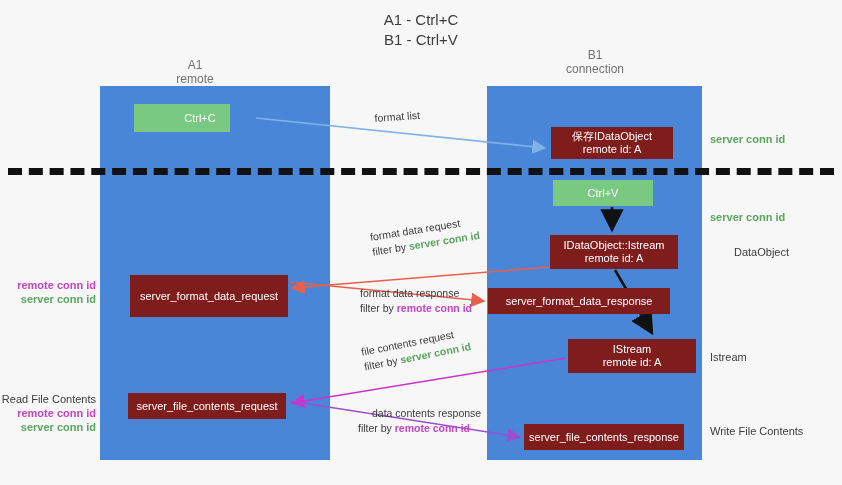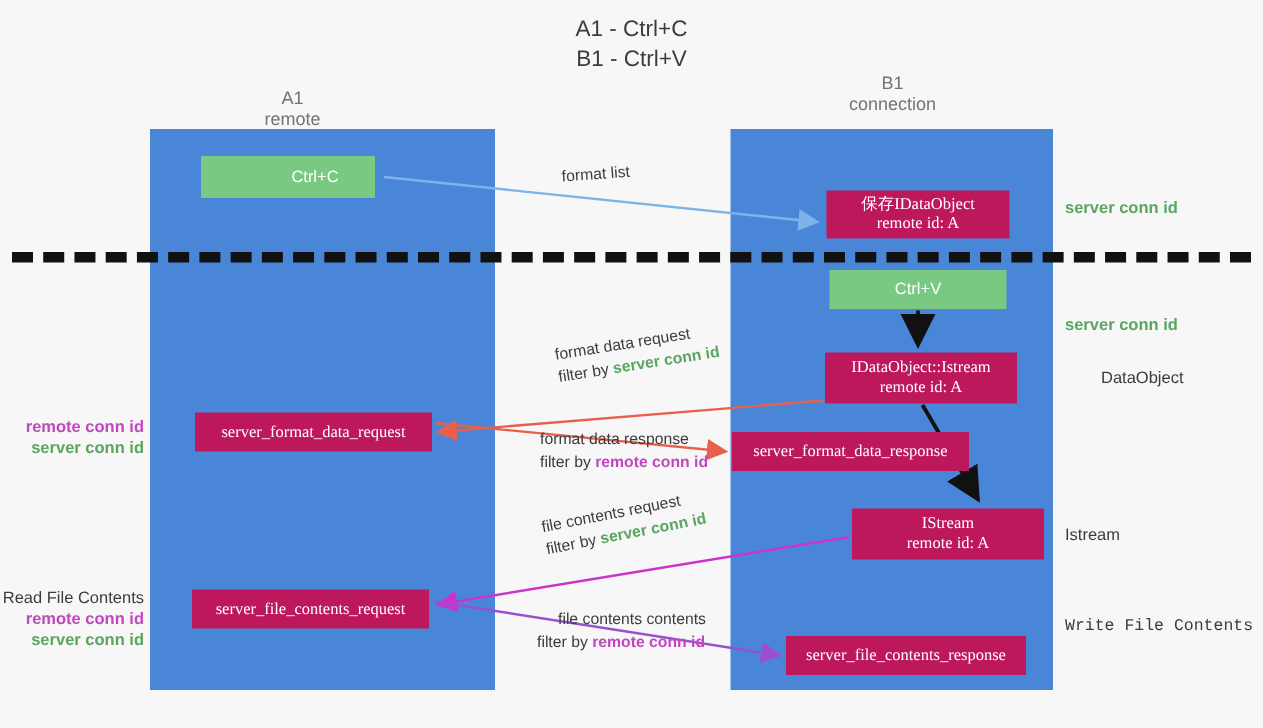--- a/index.html
+++ b/index.html
@@ -33,43 +33,43 @@
   #lane-b1{left:487px;top:86px;width:215px;height:374px;}
 
   
   .box{
     box-sizing:border-box;
     display:flex;align-items:center;justify-content:center;
     text-align:center;color:#fff;font-size:11px;line-height:13px;
     white-space:pre-line;
   }
   .green{background:#79c983;}
-  .orange{background:#be185d;font-family:Liberation Serif, serif;}
-
-  #box-ctrlc{left:134px;top:104px;width:116px;height:28px;padding-left:36px;}
+  .orange{background:#7f1d1d;}
+
+  #box-ctrlc{left:134px;top:104px;width:96px;height:28px;padding-left:36px;}
   #box-save{left:551px;top:127px;width:122px;height:32px;}
-  #box-ctrlv{left:553px;top:180px;width:118px;height:26px;}
+  #box-ctrlv{left:553px;top:180px;width:100px;height:26px;}
   #box-getdata{left:550px;top:235px;width:128px;height:34px;}
-  #box-fmt-req{left:130px;top:275px;width:158px;height:26px;}
-  #box-fmt-res{left:488px;top:288px;width:158px;height:26px;}
+  #box-fmt-req{left:130px;top:275px;width:158px;height:42px;}
+  #box-fmt-res{left:488px;top:288px;width:182px;height:26px;}
   #box-istream{left:568px;top:339px;width:128px;height:34px;}
   #box-file-req{left:128px;top:393px;width:158px;height:26px;}
   #box-file-res{left:524px;top:424px;width:160px;height:26px;text-align:right;}
 
   
   .side-lbl{font-size:11px;line-height:14px;}
   .green-txt{color:#5aa55f;font-weight:bold;}
   .purple-txt{color:#c147c1;font-weight:bold;}
   .plain-txt{color:#3c3c3c;}
 
   #lbl-sc1{left:710px;top:132px;}
   #lbl-sc2{left:710px;top:210px;}
   #lbl-dataobject{left:710px;top:245px;margin-left:24px;}
   #lbl-istream{left:710px;top:350px;}
-  #lbl-writefile{left:710px;top:411px;font-family:Liberation Mono, monospace;}
+  #lbl-writefile{left:710px;top:424px;}
 
   
   .left-lbl{font-size:11px;line-height:14px;text-align:right;width:96px;}
   #lbl-left-1{left:0px;top:278px;}
   #lbl-left-2{left:0px;top:392px;}
 
   
   .cap{font-size:10.5px;line-height:15px;color:#3c3c3c;white-space:nowrap;}
   .cap.rot{transform:rotate(-9deg);transform-origin:left top;}
   .cap.rot2{transform:rotate(-11deg);transform-origin:left top;}
@@ -202,19 +202,19 @@
   </div>
 
   <div class="abs cap rot2" id="cap-fcreq">
     <div>file contents request</div>
     <div>
       <span>filter by </span><span class="green-txt">server conn id</span>
     </div>
   </div>
 
   <div class="abs cap" id="cap-fcres">
-    <div>file contents contents</div>
+    <div>data contents response</div>
     <div style="margin-left:-14px">
       <span>filter by </span><span class="purple-txt">remote conn id</span>
     </div>
   </div>
 
 </div>
 
 </body></html>

